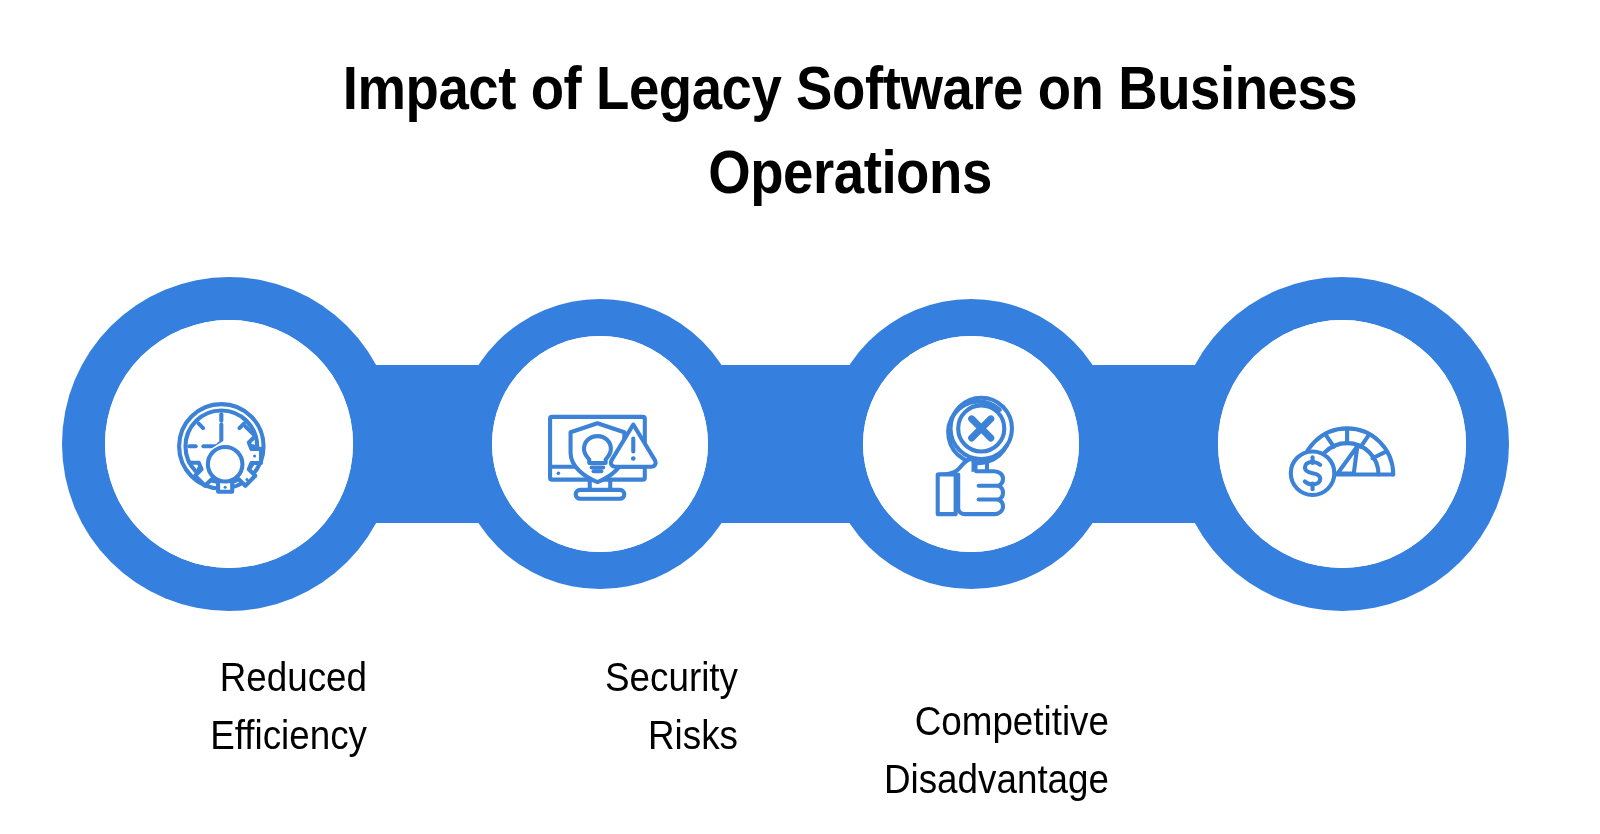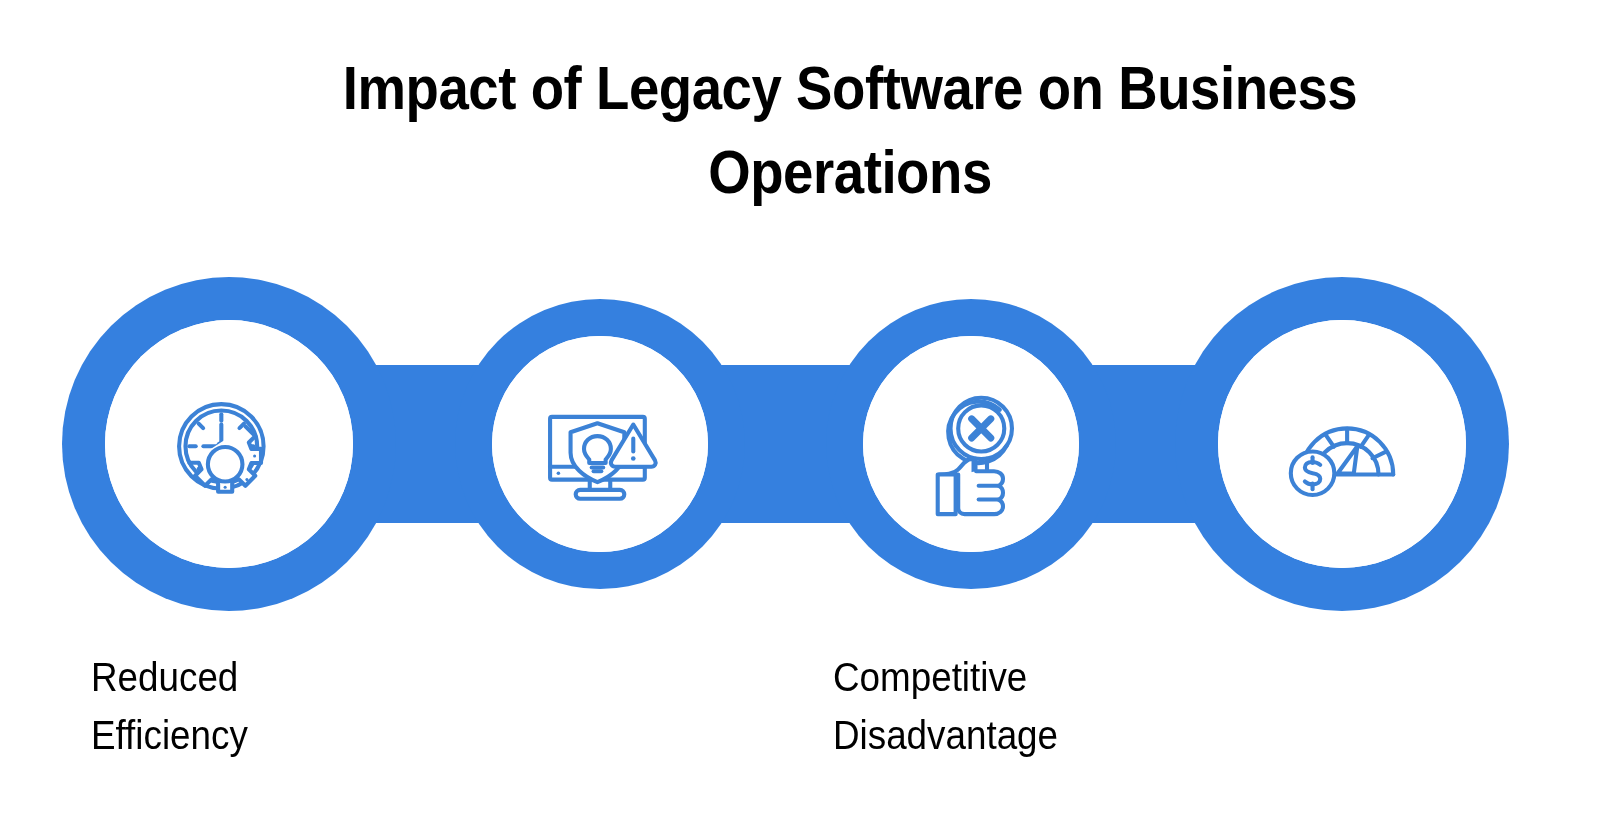--- a/index.html
+++ b/index.html
@@ -82,21 +82,21 @@
   .labels {
     position: absolute;
     left: 0;
     top: 648px;
     width: 1600px;
     height: 140px;
   }
   .node-label {
     position: absolute;
     top: 0;
-    text-align: left;
+    text-align: right;
     font-family: "Liberation Sans Narrow", "Liberation Sans", "DejaVu Sans", sans-serif;
     font-weight: normal;
     font-size: 40px;
     line-height: 58px;
     color: #000000;
   }
   .node-label .lbl-line {
     display: block;
     transform: scaleX(0.92);
     transform-origin: center center;
@@ -256,21 +256,25 @@
       </svg>
     </div>
   </div>
 
   <div class="labels">
     <div class="node-label" style="left:79px; width:300px;">
       <span class="lbl-line">Reduced</span>
       <span class="lbl-line">Efficiency</span>
     </div>
 
-
-    <div class="node-label" style="left:821px; width:300px;">
+    <div class="node-label" style="left:450px; width:300px;">
+      <span class="lbl-line">Security</span>
+      <span class="lbl-line">Risks</span>
+    </div>
+
+    <div class="node-label" style="left:821px; width:300px;margin-top:44px;">
       <span class="lbl-line">Competitive</span>
       <span class="lbl-line">Disadvantage</span>
     </div>
 
   </div>
 
 </div>
 
 </body></html>

